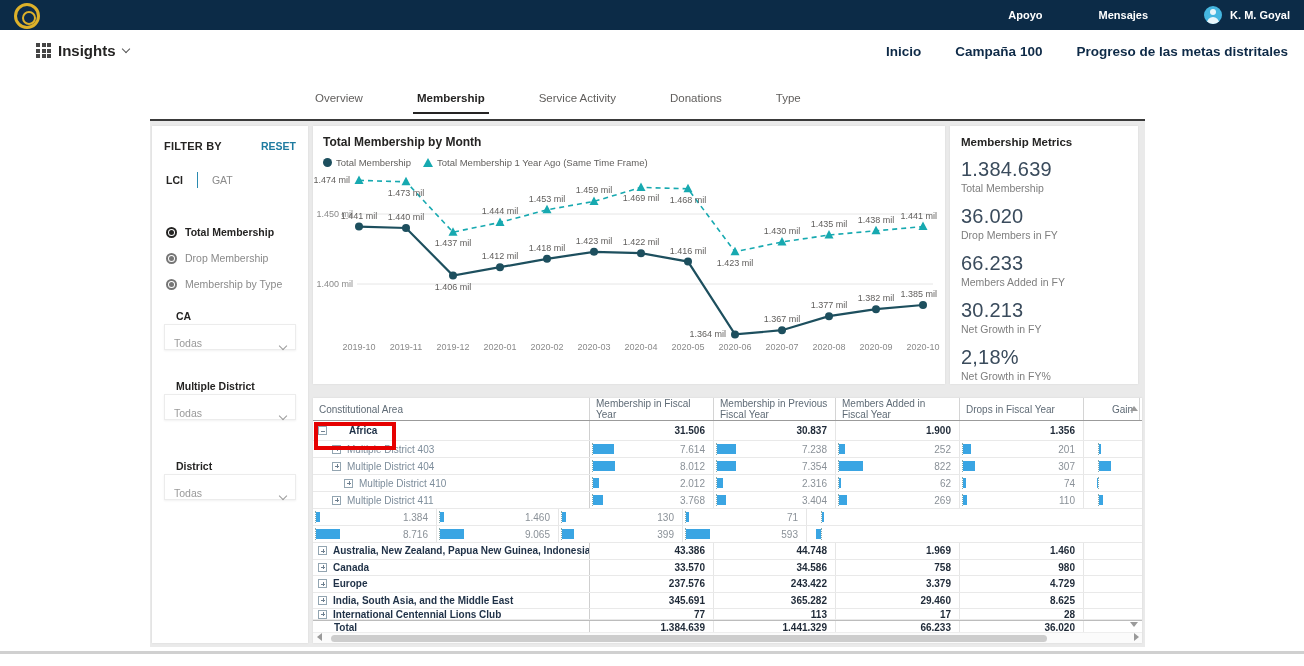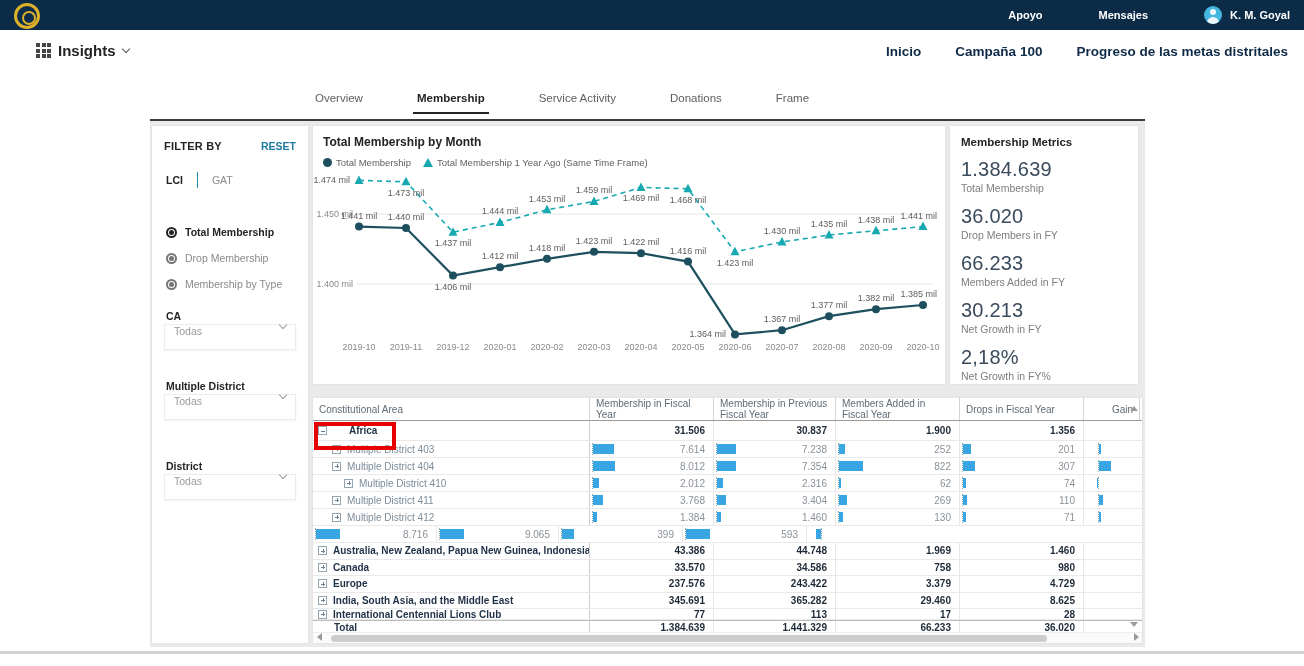--- a/index.html
+++ b/index.html
@@ -50,22 +50,22 @@
   .tog-a { font-size:10.5px; font-weight:bold; color:#252423; cursor:pointer; }
   .tog-div { width:1px; height:16px; background:#2a8ab0; }
   .tog-b { font-size:10.5px; color:#8a8a8a; cursor:pointer; }
   .radio-row { position:absolute; left:14px; display:flex; align-items:center; gap:8px; cursor:pointer; }
   .radio { width:11px; height:11px; border-radius:50%; border:2px solid #252423; position:relative; flex:none; }
   .radio::before { content:""; position:absolute; left:50%; top:50%; width:5px; height:5px; margin:-2.5px 0 0 -2.5px; border-radius:50%; background:#252423; }
   .radio.dim { border-color:#767676; }
   .radio.dim::before { background:#767676; }
   .radio-lab { font-size:10.5px; font-weight:bold; color:#252423; }
   .radio-lab.dim { font-weight:normal; color:#8a8a8a; }
-  .dd-label { position:absolute; left:14px; font-size:10.5px; font-weight:bold; color:#252423; }
-  .dropdown { position:absolute; left:12px; right:12px; height:26px; background:#fff; border:1px solid #ececec; box-shadow:0 1px 2px rgba(0,0,0,.06); display:flex; align-items:flex-start; justify-content:space-between; padding:0 9px; cursor:pointer; }
+  .dd-label { position:absolute; left:24px; font-size:10.5px; font-weight:bold; color:#252423; }
+  .dropdown { position:absolute; left:12px; right:12px; height:26px; background:#fff; border:1px solid #ececec; box-shadow:0 1px 2px rgba(0,0,0,.06); display:flex; align-items:flex-end; justify-content:space-between; padding:0 9px; cursor:pointer; }
   .dd-value { font-size:10.5px; color:#9a9a9a; }
   .dropdown .chev { border-color:#9a9a9a; }
 
   
   .chart-title { position:absolute; top:9px; left:10px; font-size:12px; font-weight:bold; color:#252423; }
   .legend { position:absolute; top:31px; left:10px; display:flex; gap:12px; align-items:center; }
   .leg-item { display:flex; align-items:center; gap:4px; cursor:pointer; }
   .leg-dot { width:9px; height:9px; border-radius:50%; background:#1d4f5e; }
   .leg-tri { width:0; height:0; border-left:5px solid transparent; border-right:5px solid transparent; border-bottom:9px solid #17a9b0; }
   .leg-text { font-size:9.5px; color:#605e5c; }
@@ -145,21 +145,21 @@
     <span class="nav-link">Campaña 100</span>
     <span class="nav-link">Progreso de las metas distritales</span>
   </nav>
 </div>
 
 <div class="tabs" id="tabs">
     <div class="tab">Overview</div>
     <div class="tab active">Membership</div>
     <div class="tab">Service Activity</div>
     <div class="tab">Donations</div>
-    <div class="tab">Frame</div>
+    <div class="tab">Type</div>
   </div>
 
 <div class="report">
 
   <aside class="card filter-card">
     <div class="f-head">
       <span class="f-title">FILTER BY</span>
       <span class="f-reset">RESET</span>
     </div>
     <div class="f-toggle">
@@ -452,24 +452,20 @@
             <span class="axis" style="left: 2px;"></span>
             <span class="dbar" style="left: 3px; width: 4.45194px;"></span>
             <span>110</span>
           </div>
           <div class="cell-num" style="width: 56px; border-right: none;">
             <span class="axis" style="left: 14px;"></span>
             <span class="dbar" style="width: 3.70485px; left: 15px;"></span>
           </div>
         </div>
         <div class="t-row row-child" style="height: 17px;">
-          <div class="cell-name" style="width: 277px;">
-            <span class="expander plus"></span>
-            <span>Multiple District 412</span>
-          </div>
           <div class="cell-num" style="width: 124px;">
             <span class="axis" style="left: 2px;"></span>
             <span class="dbar" style="left: 3px; width: 3.81092px;"></span>
             <span>1.384</span>
           </div>
           <div class="cell-num" style="width: 122px;">
             <span class="axis" style="left: 2px;"></span>
             <span class="dbar" style="left: 3px; width: 3.86542px;"></span>
             <span>1.460</span>
           </div>

